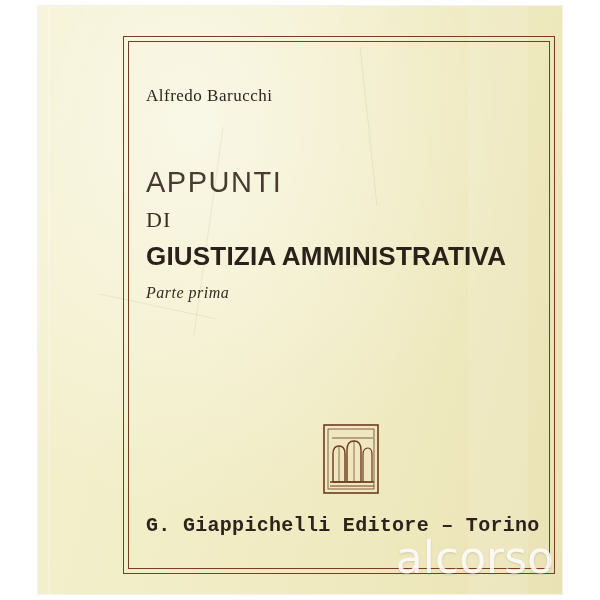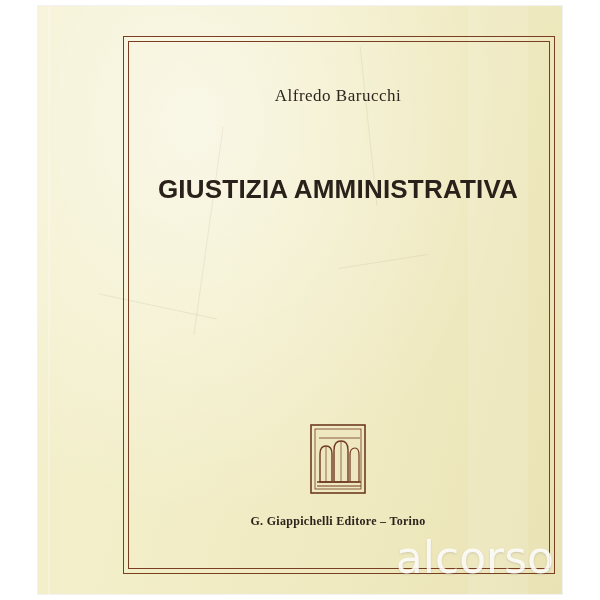--- a/index.html
+++ b/index.html
@@ -57,26 +57,25 @@
     position: absolute;
     left: 90px;
     top: 35px;
     width: 420px;
     height: 526px;
     border: 0.8px solid #7a3f22;
   }
 
   #content {
     position: absolute;
-    left: 95px;
+    left: 108px;
     top: 40px;
     width: 410px;
     height: 516px;
     color: #3a2a20;
-    text-align: center;
   }
 
   #author {
     position: absolute;
     top: 40px;
     left: 0;
     width: 100%;
     font-family: "Liberation Serif", serif;
     font-size: 17px;
     letter-spacing: 0.5px;
@@ -132,23 +131,23 @@
     transform: translateX(-50%);
     width: 56px;
     height: 70px;
   }
 
   #publisher {
     position: absolute;
     top: 468px;
     left: 0;
     width: 100%;
-    font-family: Liberation Serif, serif;
+    font-family: Liberation Mono, monospace;
     font-weight: 700;
-    font-size: 12px;
+    font-size: 20px;
     letter-spacing: 0.3px;
     color: #2d231c;
   }
 
   
   #watermark {
     position: absolute;
     right: 8px;
     bottom: 14px;
     text-align: left;
@@ -194,23 +193,26 @@
     <div class="streak" style="left:430px; top:0; width:60px; height:588px; opacity:.25;"></div>
 
     <div id="frame-outer"></div>
     <div id="frame-inner"></div>
 
     <div id="content">
 
       <div id="author">Alfredo Barucchi</div>
 
       <div id="title-block">
+        <div id="title-line1">APPUNTI</div>
+        <div id="title-line2">DI</div>
         <div id="title-line3">GIUSTIZIA AMMINISTRATIVA</div>
       </div>
 
+      <div id="part">Parte prima</div>
 
       <svg id="logo" viewBox="0 0 56 70">
         <rect x="1" y="1" width="54" height="68" fill="none" stroke="#6f3b20" stroke-width="1.6"></rect>
         <rect x="5" y="5" width="46" height="60" fill="#efe7c0" stroke="#6f3b20" stroke-width="0.8"></rect>
 
         <path d="M10 58 L10 30 Q10 22 16 22 Q22 22 22 30 L22 58 Z" fill="none" stroke="#6f3b20" stroke-width="1.4"></path>
         <path d="M24 58 L24 26 Q24 17 31 17 Q38 17 38 26 L38 58 Z" fill="none" stroke="#6f3b20" stroke-width="1.4"></path>
         <path d="M40 58 L40 31 Q40 24 45 24 Q49 24 49 31 L49 58 Z" fill="none" stroke="#6f3b20" stroke-width="1.2"></path>
         <line x1="7" y1="58" x2="51" y2="58" stroke="#6f3b20" stroke-width="1.6"></line>
         <line x1="7" y1="62" x2="51" y2="62" stroke="#6f3b20" stroke-width="1"></line>

